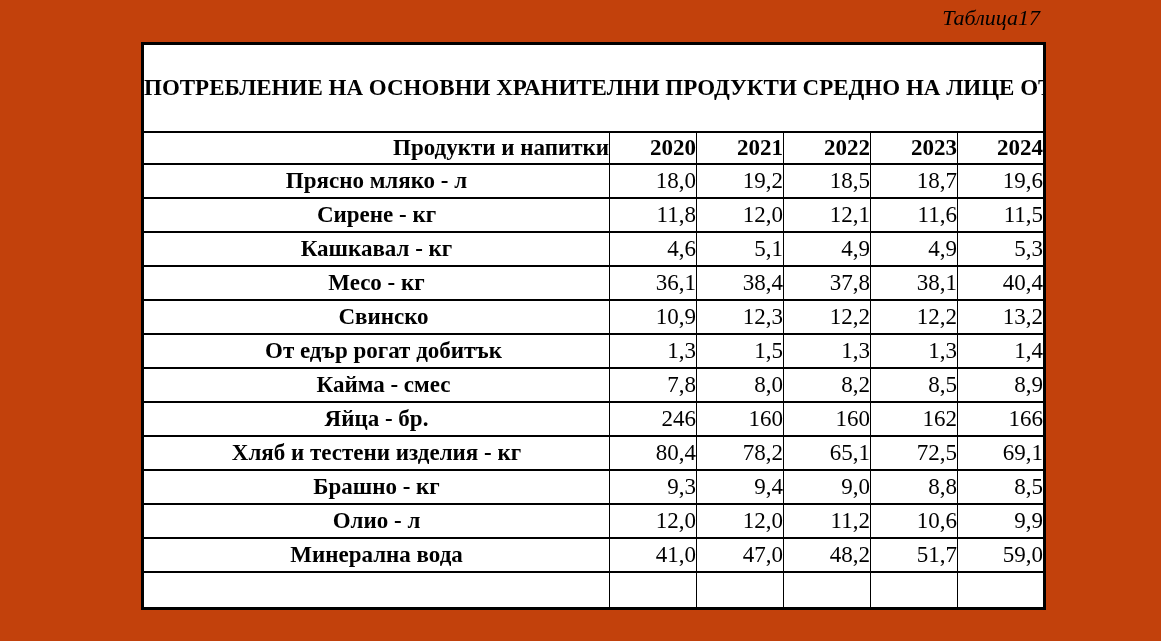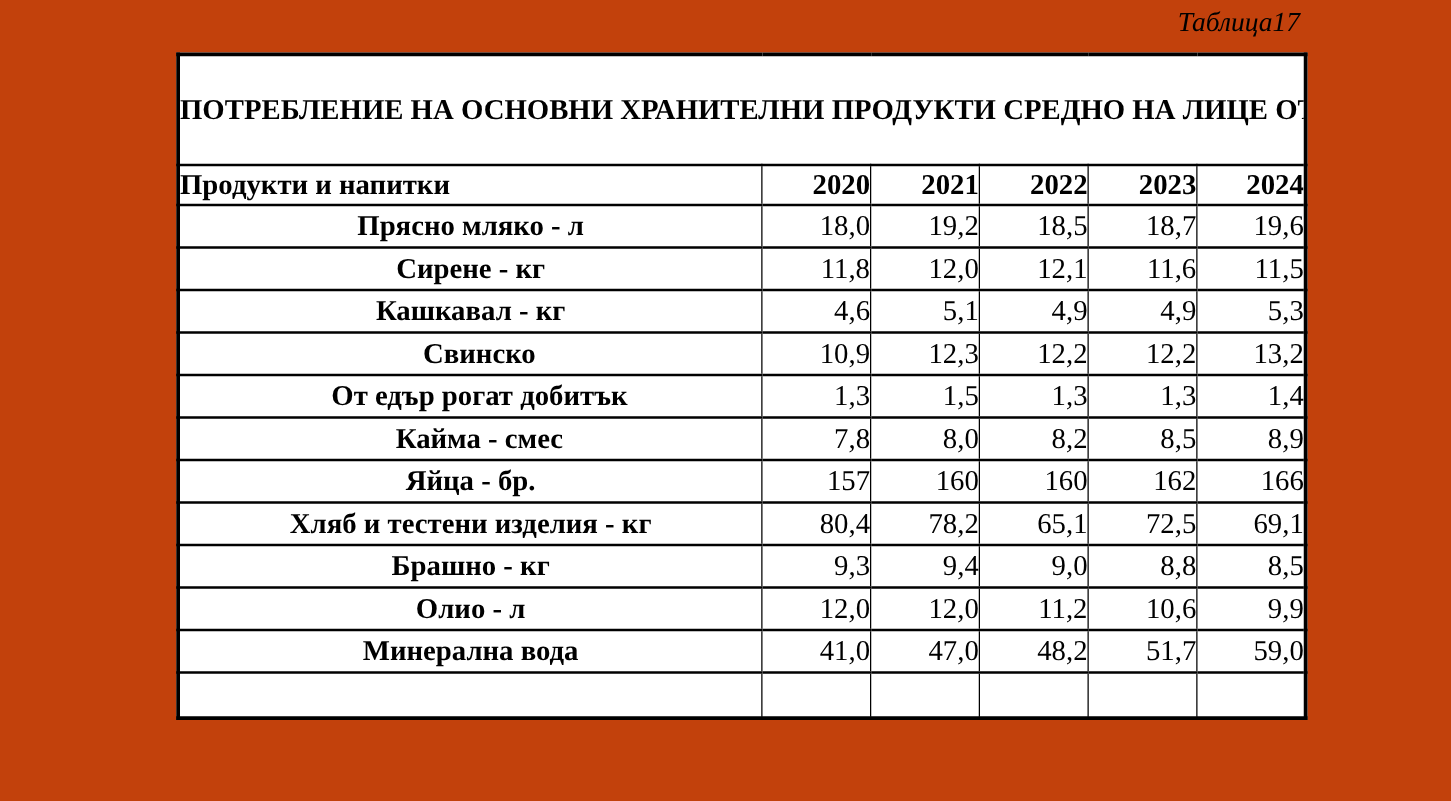--- a/index.html
+++ b/index.html
@@ -55,21 +55,21 @@
     font-size: 23px;
     line-height: 30px;
     white-space: normal;
     padding: 2px 30px 0 30px;
   }
   tr.header-row th {
     height: 30px;
     font-weight: bold;
   }
   th.label-head {
-    text-align: left;
+    text-align: right;
     padding-left: 6px;
   }
   th.year-head {
     text-align: right;
     padding-right: 9px;
   }
   tr.data-row td {
     height: 32px;
   }
   td.label-cell {
@@ -136,20 +136,28 @@
         </tr>
         <tr class="data-row">
           <td class="label-cell">Кашкавал - кг</td>
           <td class="value-cell">4,6</td>
           <td class="value-cell">5,1</td>
           <td class="value-cell">4,9</td>
           <td class="value-cell">4,9</td>
           <td class="value-cell">5,3</td>
         </tr>
         <tr class="data-row">
+          <td class="label-cell">Месо - кг</td>
+          <td class="value-cell">36,1</td>
+          <td class="value-cell">38,4</td>
+          <td class="value-cell">37,8</td>
+          <td class="value-cell">38,1</td>
+          <td class="value-cell">40,4</td>
+        </tr>
+        <tr class="data-row">
           <td class="label-cell indent">Свинско</td>
           <td class="value-cell">10,9</td>
           <td class="value-cell">12,3</td>
           <td class="value-cell">12,2</td>
           <td class="value-cell">12,2</td>
           <td class="value-cell">13,2</td>
         </tr>
         <tr class="data-row">
           <td class="label-cell indent">От едър рогат добитък</td>
           <td class="value-cell">1,3</td>
@@ -161,21 +169,21 @@
         <tr class="data-row">
           <td class="label-cell indent">Кайма - смес</td>
           <td class="value-cell">7,8</td>
           <td class="value-cell">8,0</td>
           <td class="value-cell">8,2</td>
           <td class="value-cell">8,5</td>
           <td class="value-cell">8,9</td>
         </tr>
         <tr class="data-row">
           <td class="label-cell">Яйца - бр.</td>
-          <td class="value-cell">157</td>
+          <td class="value-cell">246</td>
           <td class="value-cell">160</td>
           <td class="value-cell">160</td>
           <td class="value-cell">162</td>
           <td class="value-cell">166</td>
         </tr>
         <tr class="data-row">
           <td class="label-cell">Хляб и тестени изделия - кг</td>
           <td class="value-cell">80,4</td>
           <td class="value-cell">78,2</td>
           <td class="value-cell">65,1</td>

